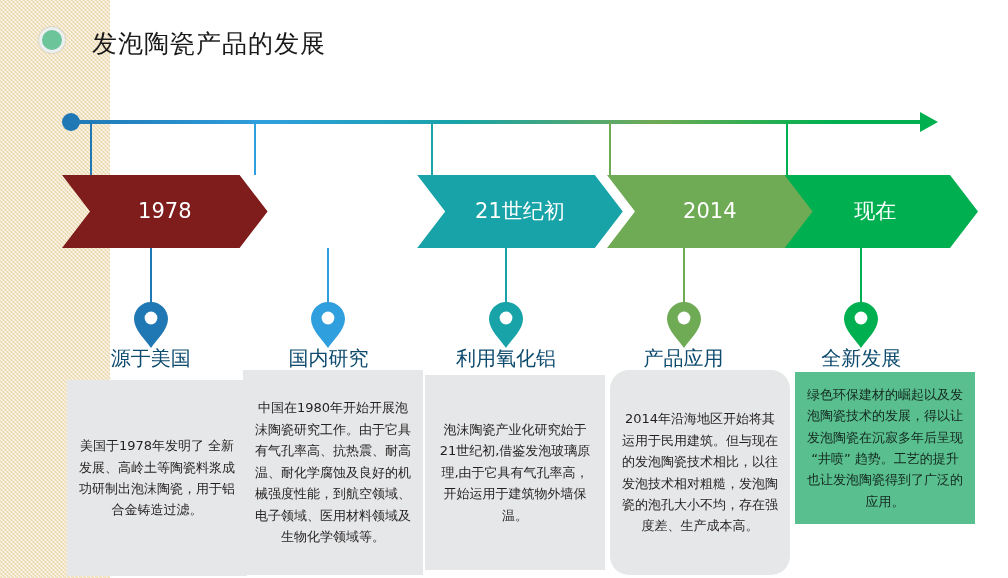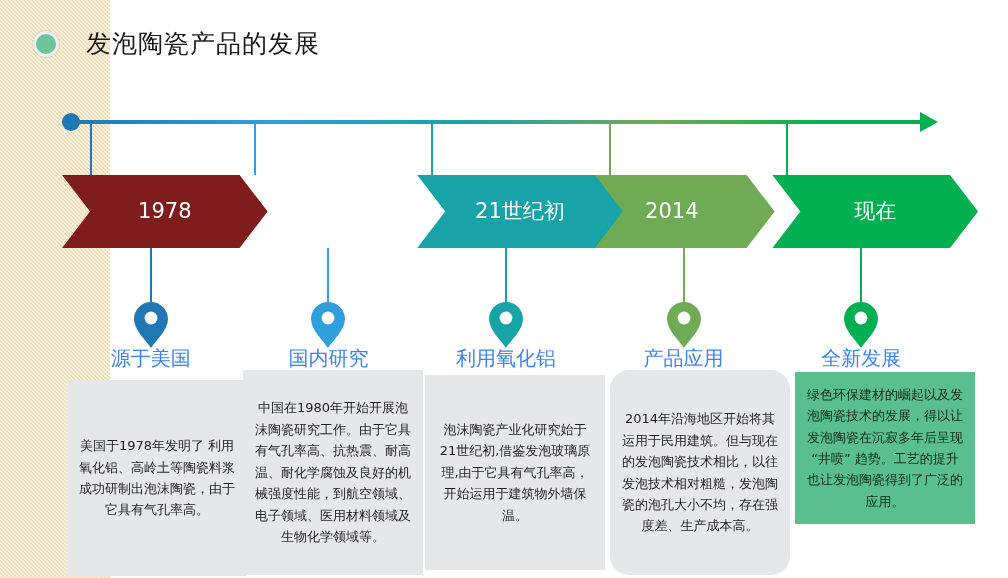--- a/index.html
+++ b/index.html
@@ -14,21 +14,21 @@
   .beige-strip{
     position:absolute;left:0;top:0;width:110px;height:578px;
     background-color:#f2e3c0;
     background-image:
       linear-gradient(45deg, rgba(255,255,255,.55) 25%, transparent 25%, transparent 50%, rgba(255,255,255,.55) 50%, rgba(255,255,255,.55) 75%, transparent 75%),
       linear-gradient(-45deg, rgba(221,196,142,.30) 25%, transparent 25%, transparent 50%, rgba(221,196,142,.30) 50%, rgba(221,196,142,.30) 75%, transparent 75%);
     background-size:4px 4px,4px 4px;
   }
 
   
-  .title-row{position:absolute;left:33px;top:27px;display:flex;align-items:center;}
+  .title-row{position:absolute;left:39px;top:27px;display:flex;align-items:flex-start;}
   .title-bullet{
     width:26px;height:26px;border-radius:50%;
     background:#6cc49a;border:3px solid #eceff1;box-sizing:border-box;
     box-shadow:0 0 0 1px rgba(180,180,180,.35);
     flex:none;
   }
   .title-text{
     margin-left:27px;font-size:25px;color:#1a1a1a;
     font-family:"DejaVu Serif","Liberation Serif",serif;
     white-space:nowrap;letter-spacing:1px;
@@ -53,21 +53,21 @@
     position:relative;z-index:2;padding:0 10px;
   }
 
   
   .pconn{position:absolute;top:248px;width:2px;height:55px;}
   .pin{position:absolute;top:302px;width:34px;height:46px;}
   .pin svg{display:block;width:34px;height:46px;}
 
   
   .plabel{position:absolute;top:345px;text-align:center;
-    font-size:20px;color:#3b82f6;white-space:nowrap;
+    font-size:20px;color:#0c4a6e;white-space:nowrap;
     font-family:"DejaVu Serif","Liberation Serif",serif;}
 
   
   .dbox{position:absolute;box-sizing:border-box;
     display:flex;align-items:center;justify-content:center;
     padding:10px 12px;text-align:center;
     font-size:13px;line-height:1.65;
     font-family:"DejaVu Sans","Liberation Sans",sans-serif;}
   .dbox.gray{background:#e6e7e8;color:#231f20;}
   .dbox.green{background:#59bf8f;color:#14281f;}
@@ -95,21 +95,21 @@
       <div class="vconn" style="left: 608.8px; background: rgb(111, 170, 85);"></div>
       <div class="vconn" style="left: 786.4px; background: rgb(0, 176, 80);"></div>
     </div>
   <div class="ribbon" id="ribbon">
       <div class="chev" style="left: 0px; width: 205.6px; background: #7f1d1d; z-index: 5; clip-path: polygon(0px 0px, 177.6px 0px, 205.6px 50%, 177.6px 100%, 0px 100%, 28px 50%);">
         <span>1978</span>
       </div>
       <div class="chev" style="left: 355.2px; width: 205.6px; background: rgb(23, 163, 168); z-index: 3; clip-path: polygon(0px 0px, 177.6px 0px, 205.6px 50%, 177.6px 100%, 0px 100%, 28px 50%);">
         <span>21世纪初</span>
       </div>
-      <div class="chev" style="left: 507px; width: 205.6px; background: rgb(111, 170, 85); z-index: 2; clip-path: polygon(0px 0px, 177.6px 0px, 205.6px 50%, 177.6px 100%, 0px 100%, 28px 50%);">
+      <div class="chev" style="left: 545px; width: 205.6px; background: rgb(111, 170, 85); z-index: 2; clip-path: polygon(0px 0px, 177.6px 0px, 205.6px 50%, 177.6px 100%, 0px 100%, 28px 50%);">
         <span>2014</span>
       </div>
       <div class="chev" style="left: 710.4px; width: 205.6px; background: rgb(0, 176, 80); z-index: 1; clip-path: polygon(0px 0px, 177.6px 0px, 205.6px 50%, 177.6px 100%, 0px 100%, 28px 50%);">
         <span>现在</span>
       </div>
     </div>
   <div id="connectors-pin">
       <div class="pconn" style="left: 149.8px; background: rgb(31, 120, 180);"></div>
       <div class="pconn" style="left: 327.4px; background: rgb(47, 159, 221);"></div>
       <div class="pconn" style="left: 505px; background: rgb(23, 163, 168);"></div>
@@ -150,21 +150,21 @@
     </div>
   <div id="labels">
       <div class="plabel" style="left: 70.8px; width: 160px;">源于美国</div>
       <div class="plabel" style="left: 248.4px; width: 160px;">国内研究</div>
       <div class="plabel" style="left: 426px; width: 160px;">利用氧化铝</div>
       <div class="plabel" style="left: 603.6px; width: 160px;">产品应用</div>
       <div class="plabel" style="left: 781.2px; width: 160px;">全新发展</div>
     </div>
   <div id="boxes">
       <div class="dbox gray" style="left: 67px; top: 380px; width: 180px; height: 196px;">
-        <div>美国于1978年发明了 利用氧化铝、高岭土等陶瓷料浆成功研制出泡沫陶瓷，由于它具有气孔率高。</div>
+        <div>美国于1978年发明了 全新发展、高岭土等陶瓷料浆成功研制出泡沫陶瓷，用于铝合金铸造过滤。</div>
       </div>
       <div class="dbox gray" style="left: 243px; top: 370px; width: 180px; height: 205px;">
         <div>中国在1980年开始开展泡沫陶瓷研究工作。由于它具有气孔率高、抗热震、耐高温、耐化学腐蚀及良好的机械强度性能，到航空领域、电子领域、医用材料领域及生物化学领域等。</div>
       </div>
       <div class="dbox gray" style="left: 425px; top: 375px; width: 180px; height: 195px;">
         <div>泡沫陶瓷产业化研究始于21世纪初,借鉴发泡玻璃原理,由于它具有气孔率高，开始运用于建筑物外墙保温。</div>
       </div>
       <div class="dbox gray" style="left: 610px; top: 370px; width: 180px; height: 205px; border-radius: 19px;">
         <div>2014年沿海地区开始将其运用于民用建筑。但与现在的发泡陶瓷技术相比，以往发泡技术相对粗糙，发泡陶瓷的泡孔大小不均，存在强度差、生产成本高。</div>
       </div>

